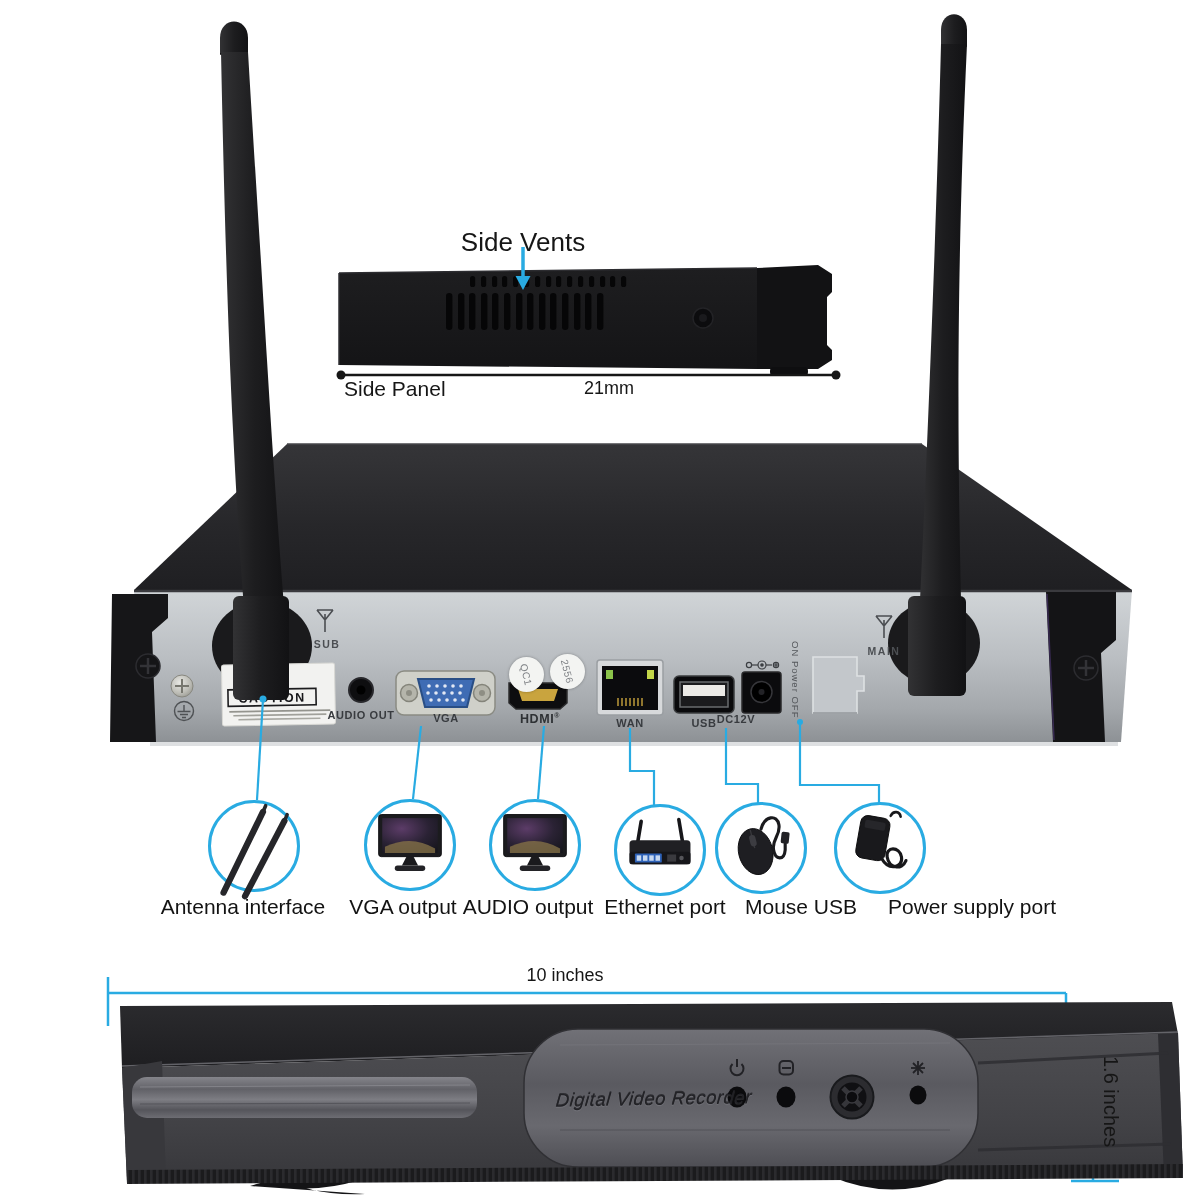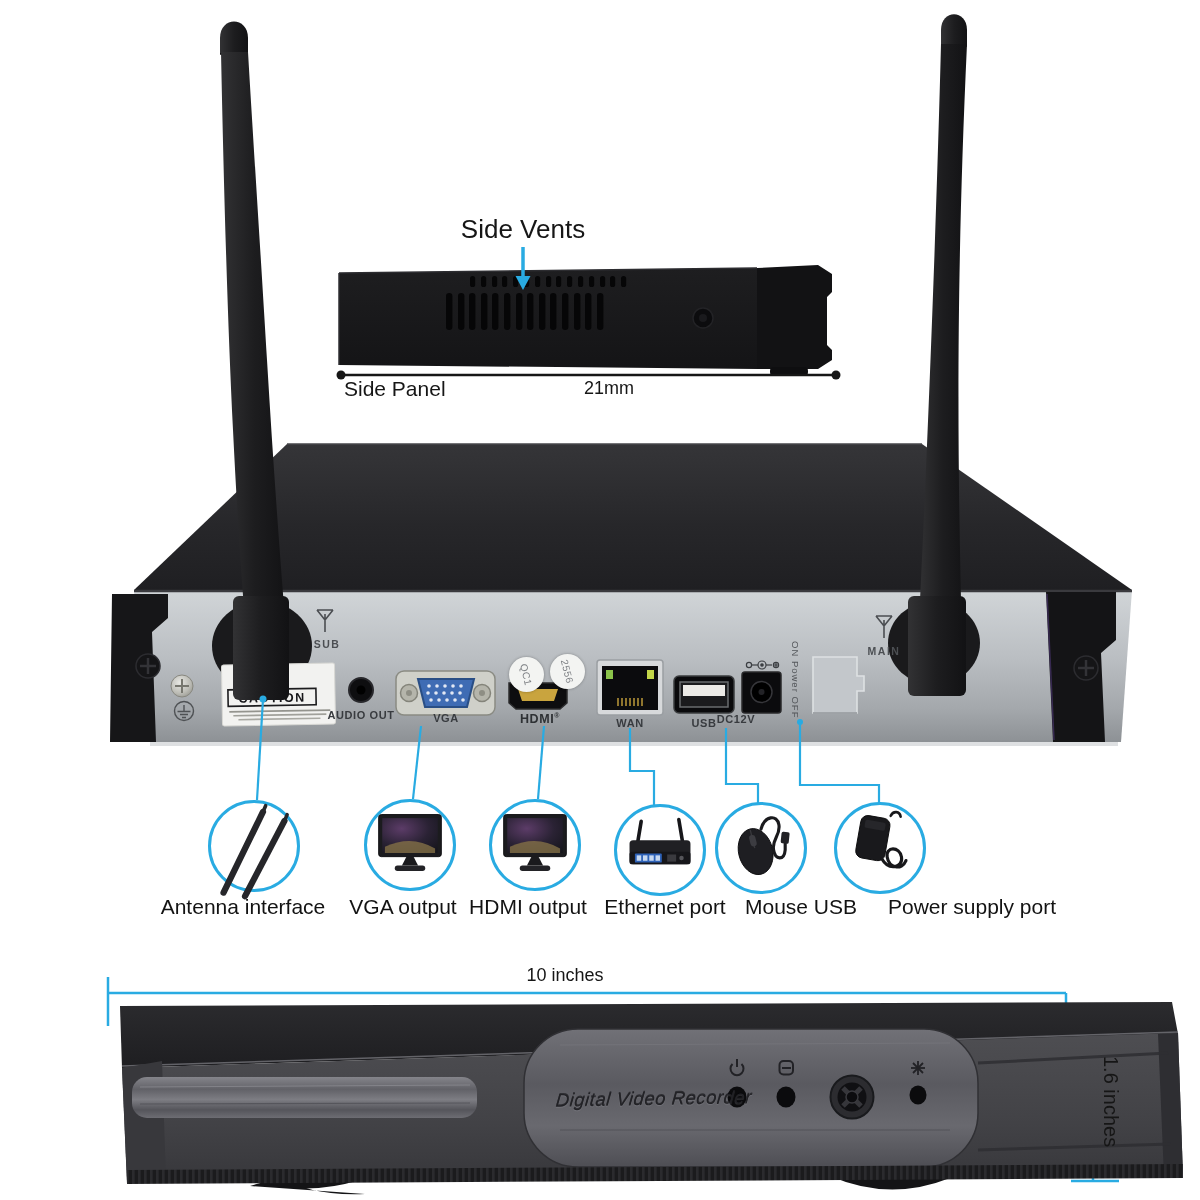--- a/index.html
+++ b/index.html
@@ -352,21 +352,21 @@
     </g>
   </svg>
 
   <div class="sticker-round" style="left:509px;top:657px">
     <span>QC1</span>
   </div>
   <div class="sticker-round" style="left:550px;top:654px">
     <span>2556</span>
   </div>
 
-  <div class="lbl center z3" style="left:523px;top:215px;font-size:26px">Side Vents</div>
+  <div class="lbl center z3" style="left:523px;top:228px;font-size:26px">Side Vents</div>
   <div class="lbl z3" style="left:344px;top:377px;font-size:21px">Side Panel</div>
   <div class="lbl z3" style="left:584px;top:379px;font-size:18px">21mm</div>
 
   <div class="ant-lbl z3" style="left:327px;top:638px">SUB</div>
   <div class="ant-lbl z3" style="left:884px;top:645px">MAIN</div>
 
   <div class="port-lbl z3" style="left:361px;top:709px">AUDIO OUT</div>
   <div class="port-lbl z3" style="left:446px;top:712px">VGA</div>
   <div class="port-lbl z3" style="left:540px;top:712px;font-size:12.5px;font-weight:bold;color:#2e3134">
     <span>HDMI</span><sup style="font-size:7px">®</sup>
@@ -438,21 +438,21 @@
         <rect x="23" y="13" width="33" height="48" rx="8" fill="#19191c" stroke="#0a0a0c"></rect>
         <rect x="28" y="18" width="23" height="9" rx="2" fill="#26262a"></rect>
       </g>
       <path d="M60,12 C63,6 70,7 71,13" stroke="#17171a" stroke-width="3" fill="none" stroke-linecap="round"></path>
       <path d="M50,60 C58,74 74,70 72,58 C70,46 54,46 56,58 C58,70 72,74 77,62" fill="none" stroke="#17171a" stroke-width="3.5" stroke-linecap="round"></path>
     </svg>
   </div>
 
   <div class="callout-lbl" style="left:243px;top:895px">Antenna interface</div>
   <div class="callout-lbl" style="left:403px;top:895px">VGA output</div>
-  <div class="callout-lbl" style="left:528px;top:895px">HDMI output</div>
+  <div class="callout-lbl" style="left:528px;top:895px">AUDIO output</div>
   <div class="callout-lbl" style="left:665px;top:895px">Ethernet port</div>
   <div class="callout-lbl" style="left:801px;top:895px">Mouse USB</div>
   <div class="callout-lbl" style="left:972px;top:895px">Power supply port</div>
 
   <div class="lbl center z3" style="left:565px;top:966px;font-size:18px">10 inches</div>
   <div class="height-lbl z3" style="left:1099px;top:1056px">1.6 inches</div>
   <div class="dvr-name z3" style="left:556px;top:1088px">Digital Video Recorder</div>
 
 </div>
 

